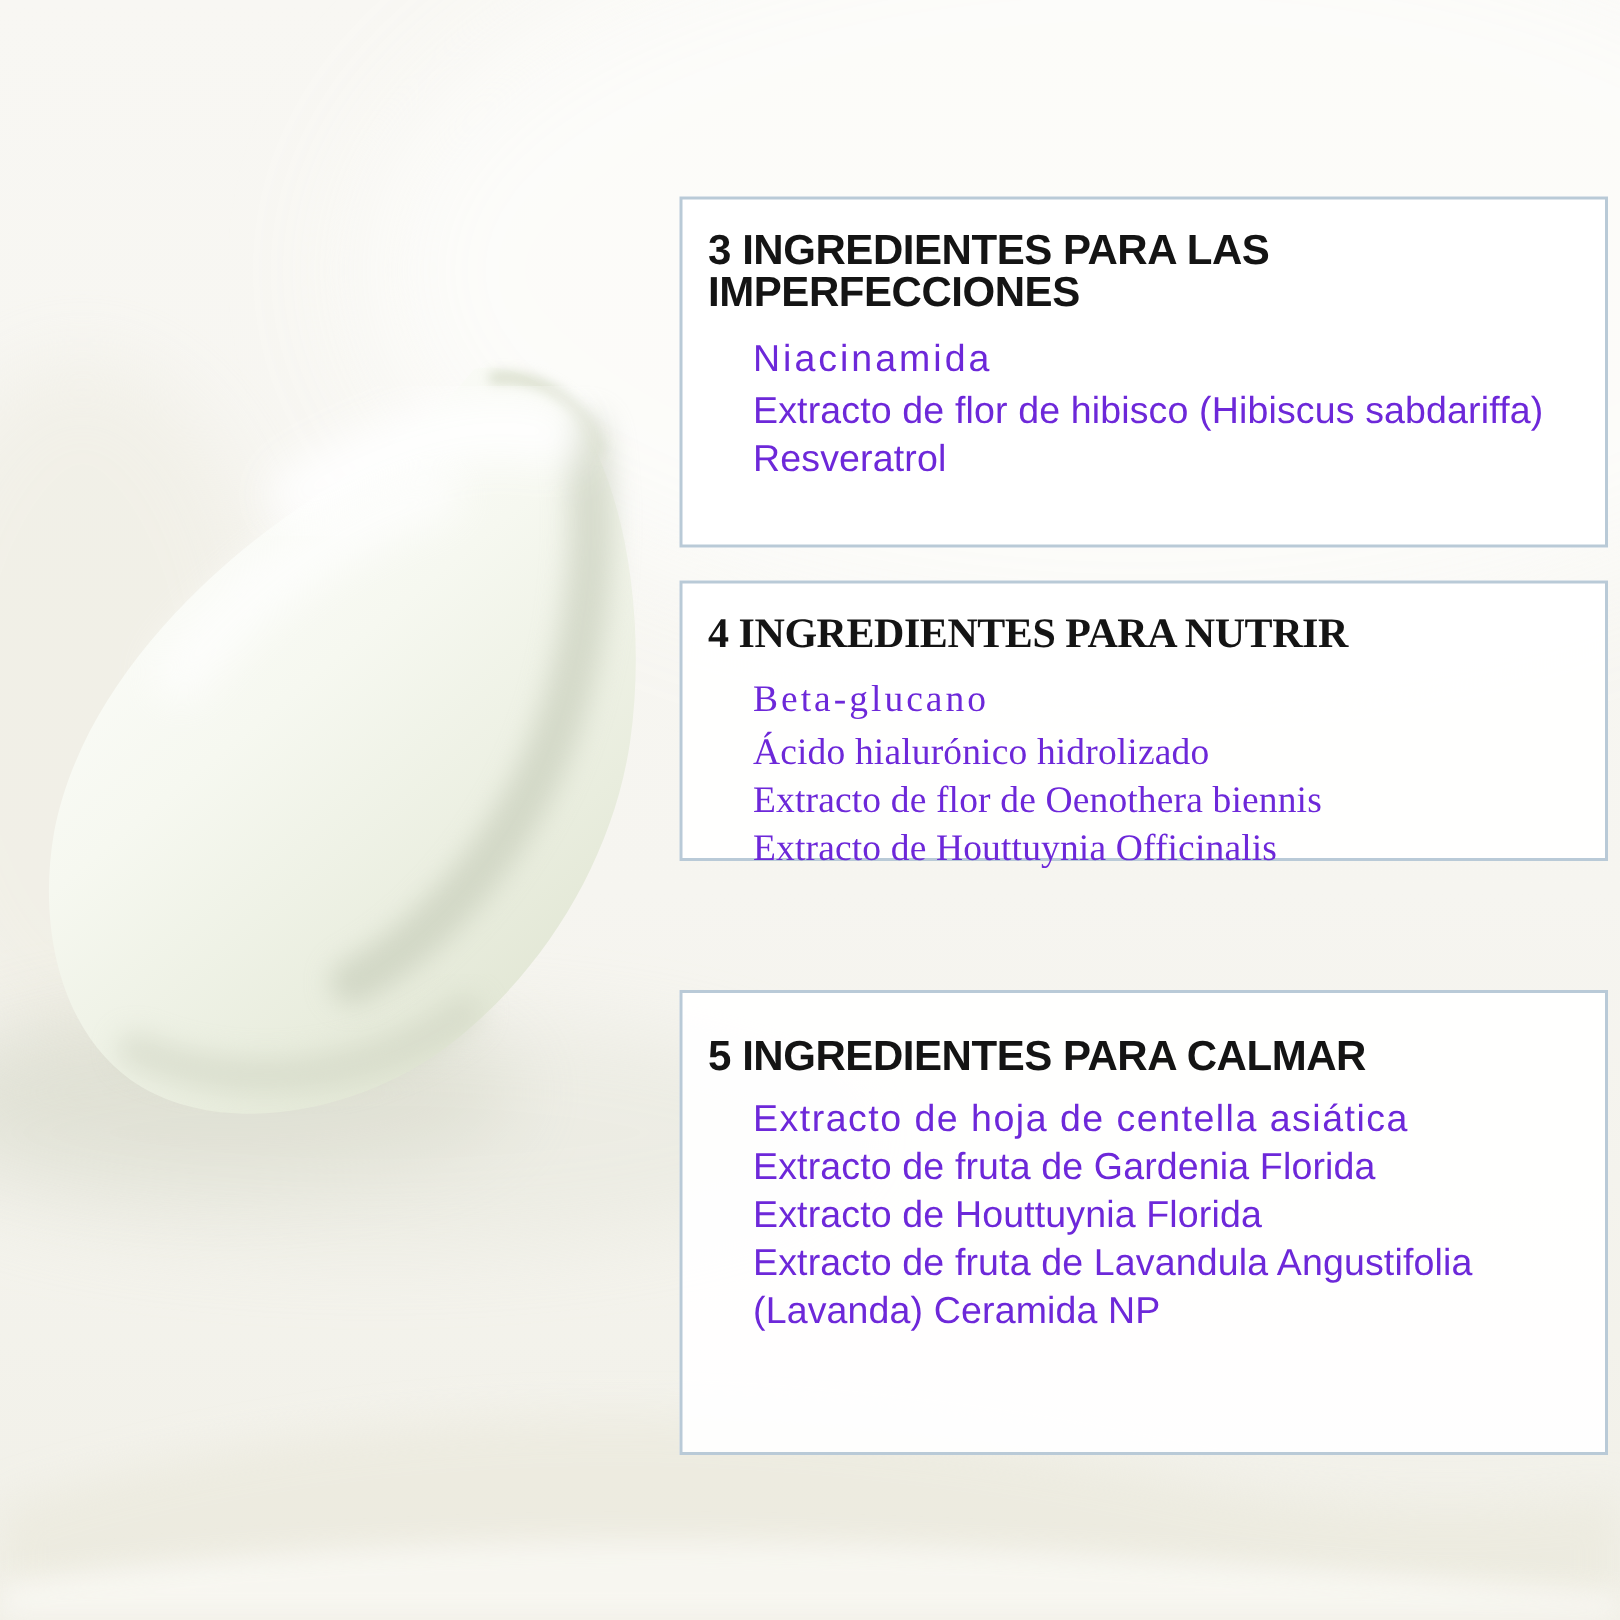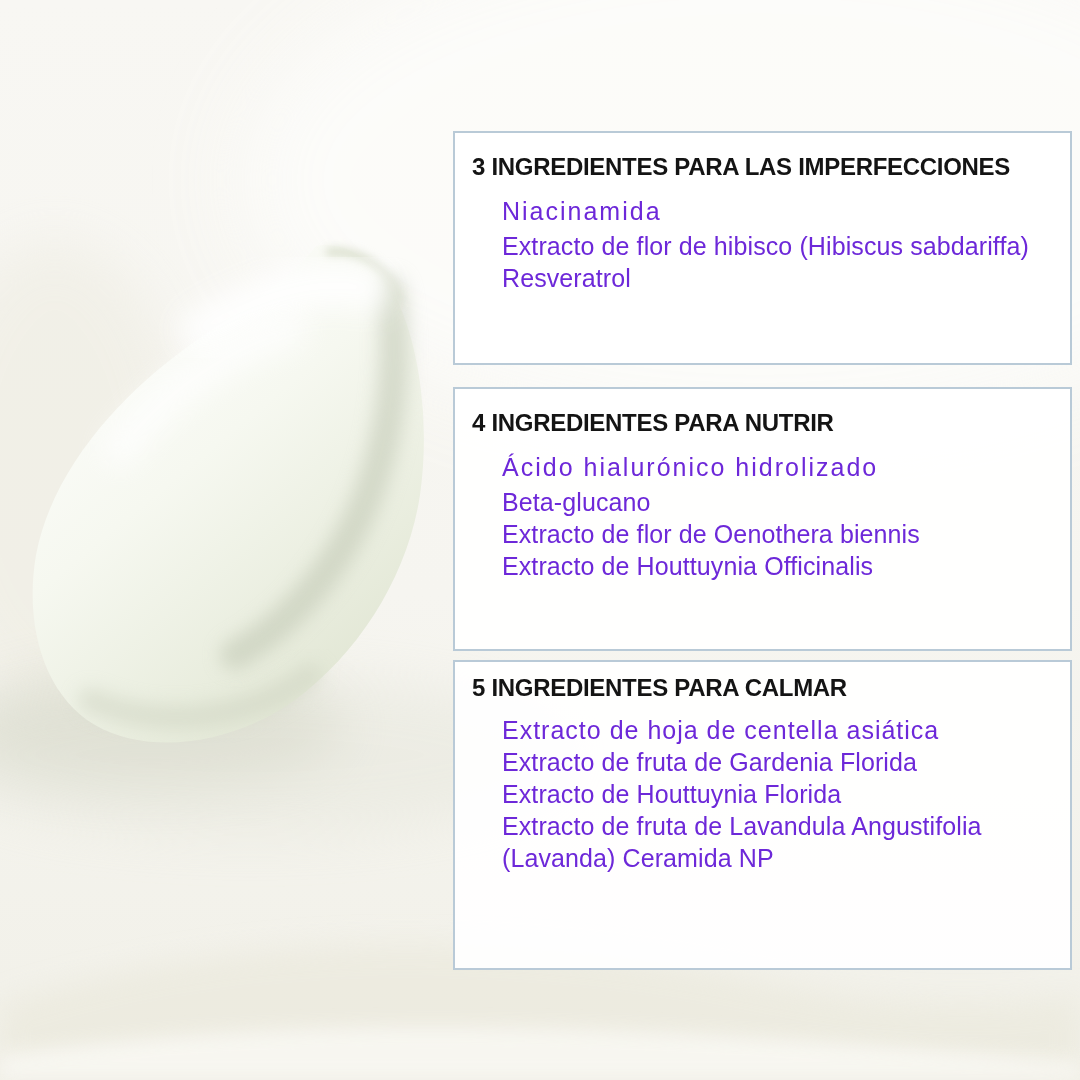--- a/index.html
+++ b/index.html
@@ -26,25 +26,25 @@
   .box {
     position: absolute;
     left: 453px;
     width: 619px;
     box-sizing: border-box;
     border: 2px solid #b9cad7;
     background: rgba(255, 255, 255, 0.93);
     padding: 20px 6px 0 17px;
   }
   .box-1 { top: 131px; height: 234px; }
-  .box-2 { top: 387px; height: 264px; }
-  .box-3 { top: 660px; height: 310px; padding-top: 12px; }
+  .box-2 { top: 387px; height: 187px; font-family: Liberation Serif, serif; }
+  .box-3 { top: 660px; height: 310px; padding-top: 28px; }
   .box-title {
     margin: 0;
-    font-size: 24px;
+    font-size: 28px;
     font-weight: 700;
     line-height: 28px;
     letter-spacing: -0.3px;
     color: #141414;
   }
   .items {
     margin-top: 14px;
     padding-left: 30px;
     padding-right: 2px;
   }
@@ -125,22 +125,22 @@
     <div class="items">
         <div class="item">Niacinamida</div>
         <div class="item">Extracto de flor de hibisco (Hibiscus sabdariffa)</div>
         <div class="item">Resveratrol</div>
       </div>
   </section>
 
   <section class="box box-2">
     <h2 class="box-title">4 INGREDIENTES PARA NUTRIR</h2>
     <div class="items">
+        <div class="item">Beta-glucano</div>
         <div class="item">Ácido hialurónico hidrolizado</div>
-        <div class="item">Beta-glucano</div>
         <div class="item">Extracto de flor de Oenothera biennis</div>
         <div class="item">Extracto de Houttuynia Officinalis</div>
       </div>
   </section>
 
   <section class="box box-3">
     <h2 class="box-title">5 INGREDIENTES PARA CALMAR</h2>
     <div class="items">
         <div class="item">Extracto de hoja de centella asiática</div>
         <div class="item">Extracto de fruta de Gardenia Florida</div>

